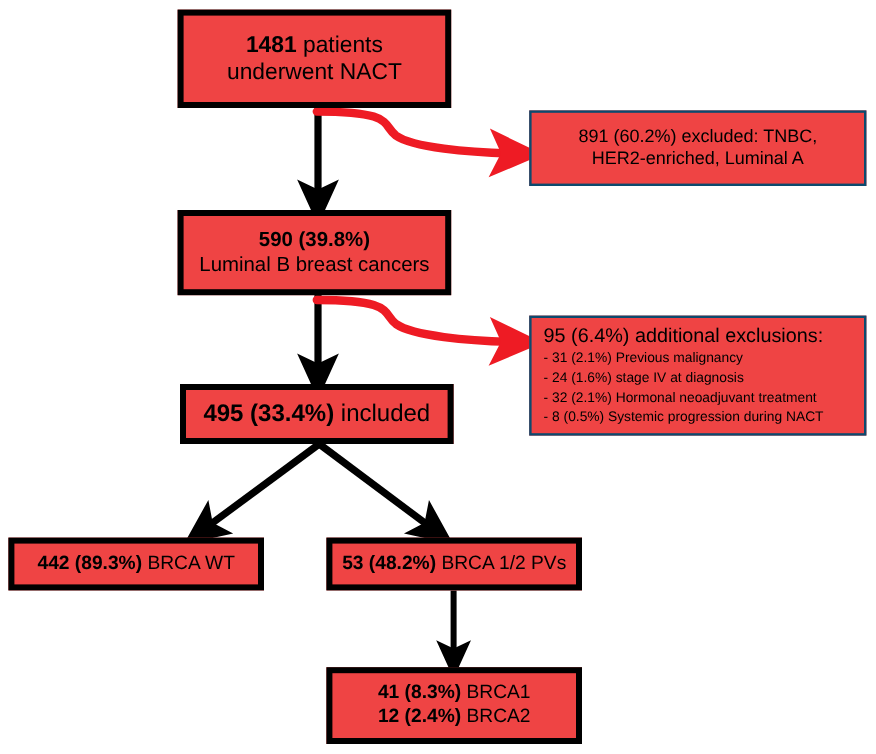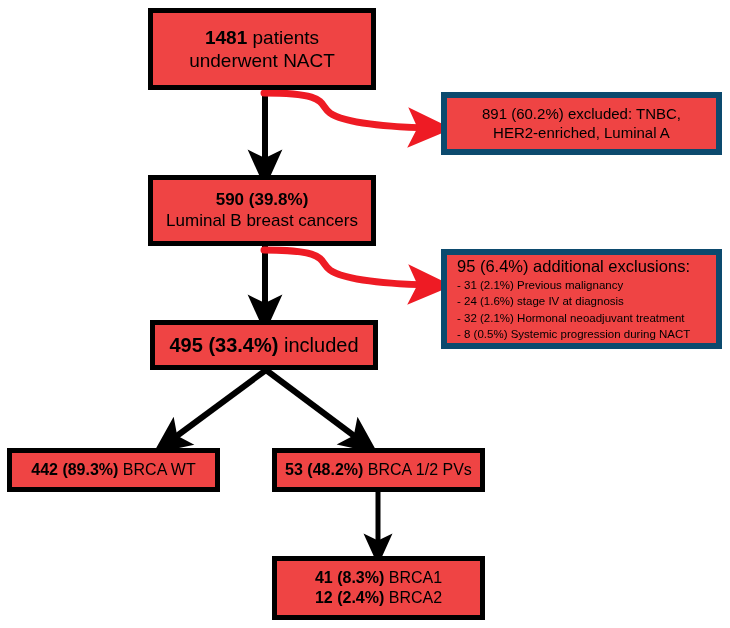--- a/index.html
+++ b/index.html
@@ -30,21 +30,21 @@
     flex-direction: column;
     align-items: center;
     justify-content: center;
     text-align: center;
     z-index: 5;
   }
   .node.black {
     border: 5px solid #000000;
   }
   .node.red {
-    border: 6px solid #0c4a6e;
+    border: 2px solid #0c4a6e;
   }
   .node .line {
     white-space: nowrap;
     line-height: 1.22;
   }
   b {
     font-weight: bold;
   }
 
   
@@ -71,21 +71,21 @@
   }
   #node-brcatypes {
     left: 272px;  top: 556px; width: 213px; height: 64px;
     font-size: 16px;
   }
   #node-excl1 {
     left: 441px;  top: 92px;  width: 281px; height: 63px;
     font-size: 15px;
   }
   #node-excl2 {
-    left: 441px;  top: 249px; width: 281px; height: 100px;
+    left: 441px;  top: 263px; width: 281px; height: 100px;
     align-items: flex-start;
     justify-content: center;
     text-align: right;
     padding: 4px 0 4px 10px;
   }
   #node-excl2 .excl-head {
     font-size: 16.5px;
     line-height: 1.25;
     margin-bottom: 1px;
     white-space: nowrap;

